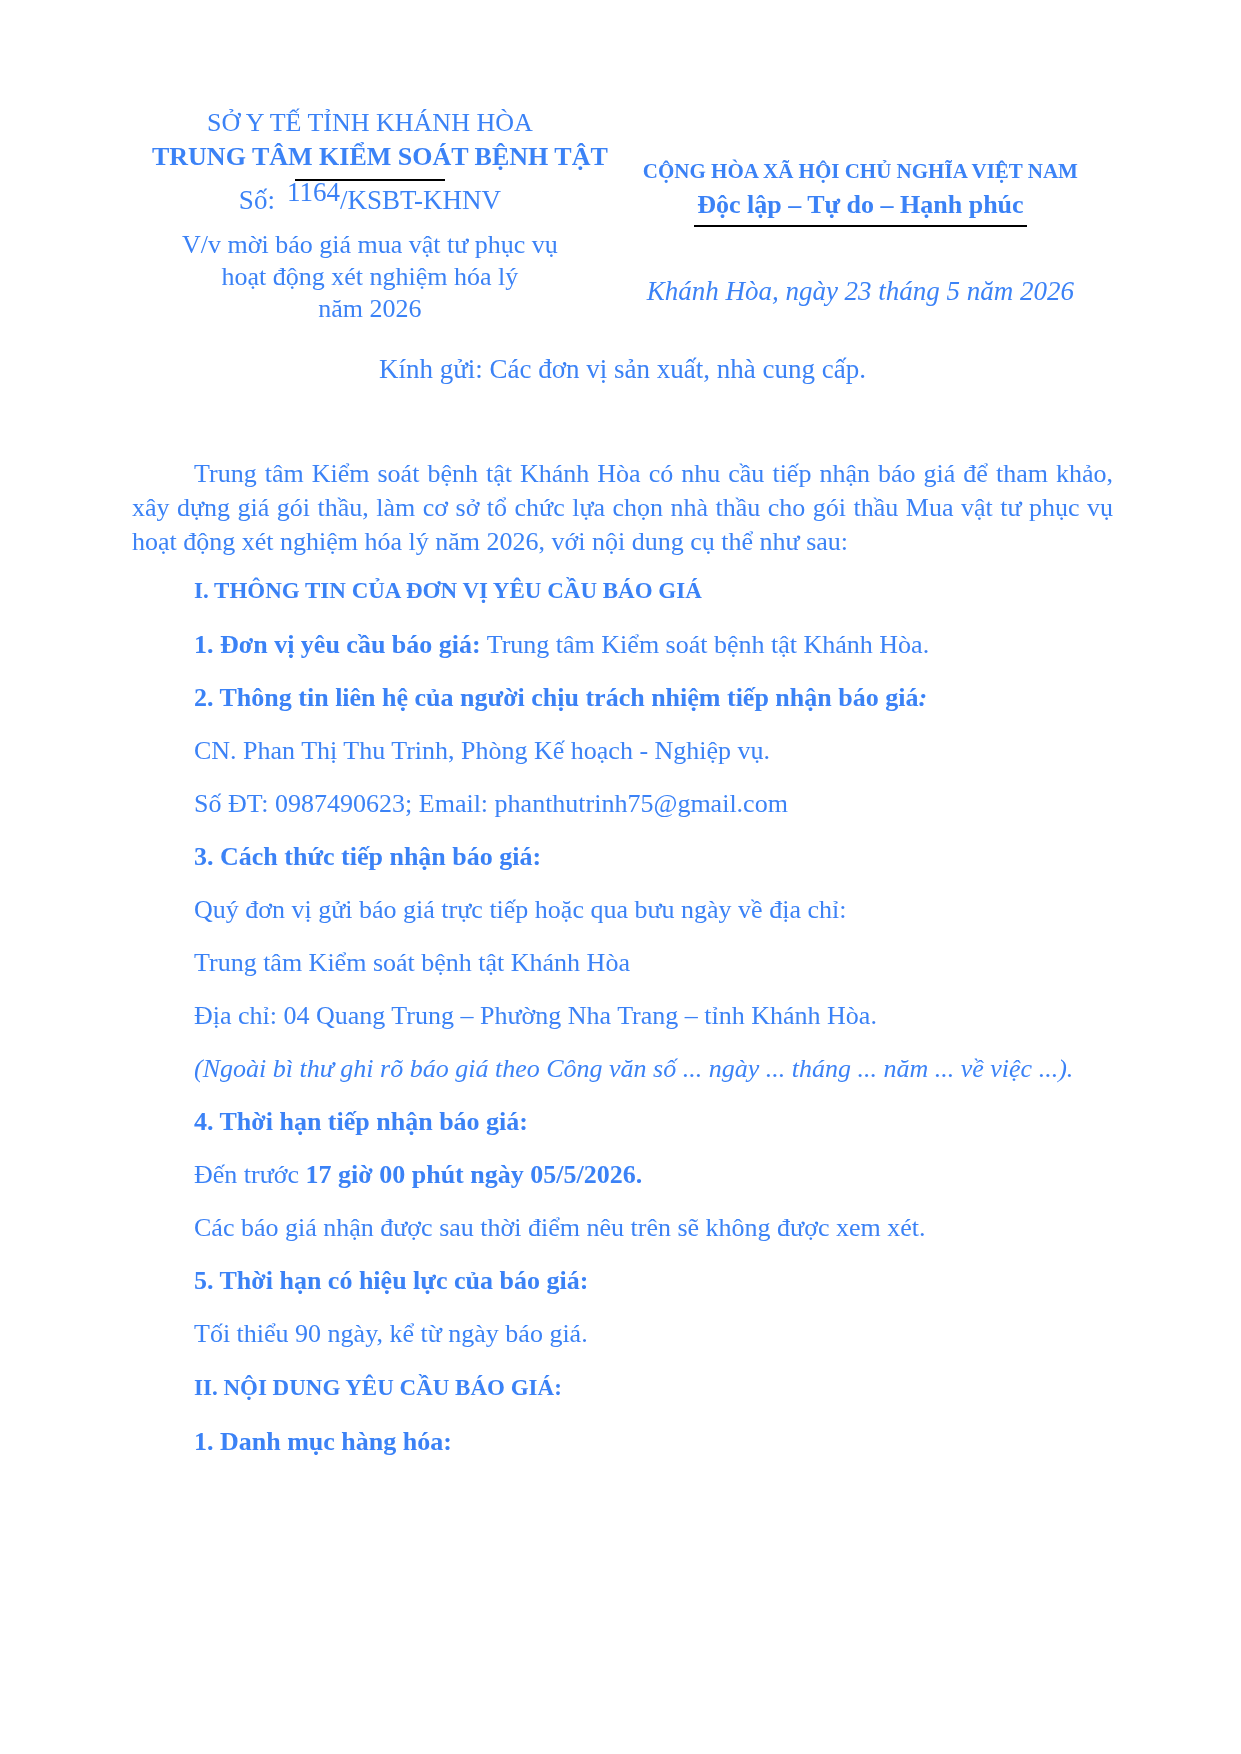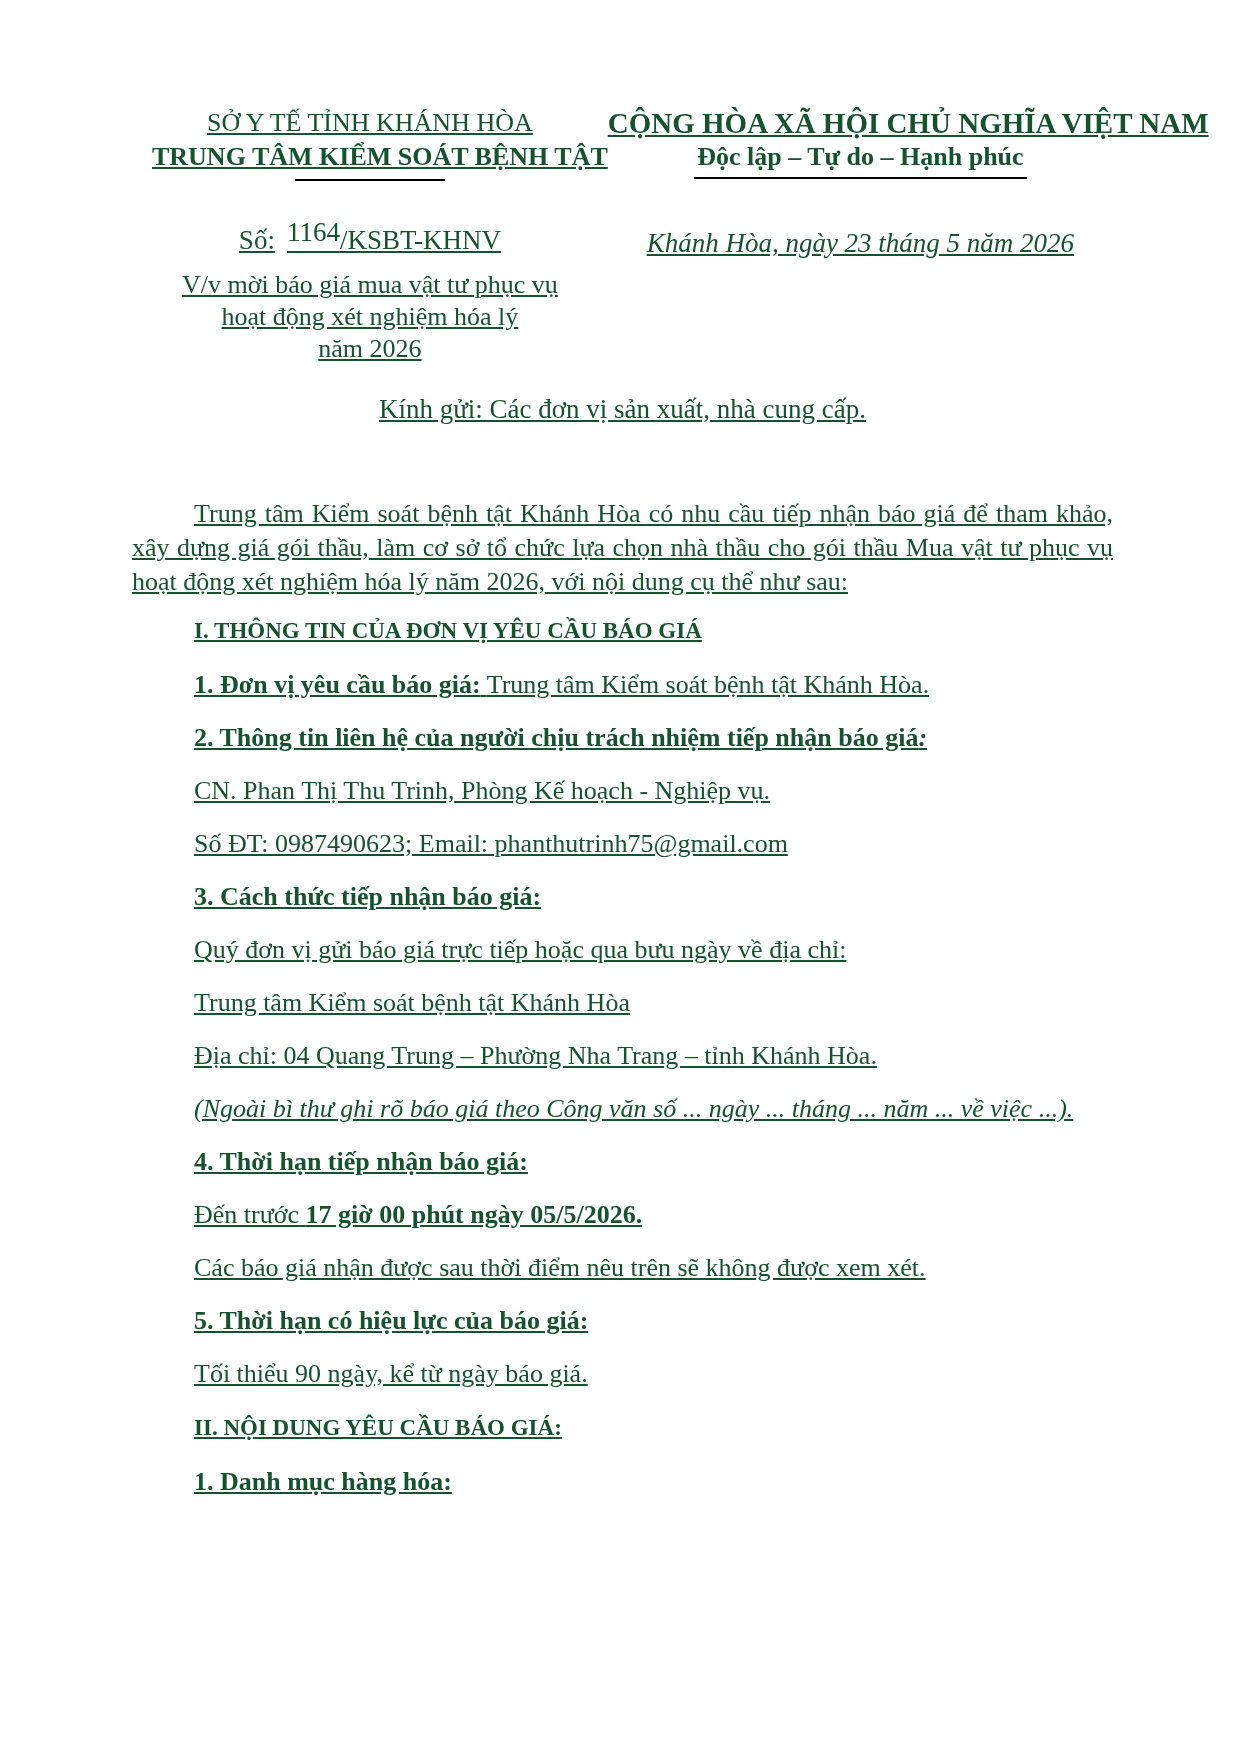--- a/index.html
+++ b/index.html
@@ -6,26 +6,25 @@
     margin: 0;
     padding: 0;
     background: #ffffff;
   }
   .page {
     position: relative;
     width: 1241px;
     height: 1578px;
     margin: 0 auto;
     background: #ffffff;
-    color: #14532d;
+    color: #3b82f6;
     font-family: "Liberation Serif", "DejaVu Serif", serif;
     box-sizing: border-box;
     padding: 106px 128px 0 132px;
     overflow: hidden;
-    text-decoration: underline;
   }
   .b { font-weight: bold; }
   .i { font-style: italic; }
 
   
   .header {
     display: flex;
     flex-direction: row;
     align-items: flex-start;
   }
@@ -49,40 +48,40 @@
     white-space: nowrap;
     text-align: right;
   }
   .issuer-rule {
     width: 150px;
     height: 0;
     border-top: 2px solid #000;
     margin: 5px auto 0;
   }
   .doc-number {
-    margin-top: 40px;
     font-size: 27px;
     line-height: 38px;
     white-space: nowrap;
   }
   .doc-number .so-num {
     position: relative;
     top: -8px;
     margin-left: 12px;
   }
   .subject {
     margin-top: 10px;
     font-size: 26px;
     line-height: 32px;
   }
   .motto-1 {
-    font-size: 29px;
-    line-height: 34px;
-    font-weight: bold;
-    white-space: nowrap;
+    font-size: 21px;
+    line-height: 34px;
+    font-weight: bold;
+    white-space: nowrap;
+    margin-top: 48px;
   }
   .motto-2-wrap { line-height: 34px; text-align: center; }
   .motto-2 {
     display: inline-block;
     font-size: 26px;
     font-weight: bold;
     border-bottom: 2px solid #000;
     padding: 0 3px 3px;
     white-space: nowrap;
   }

